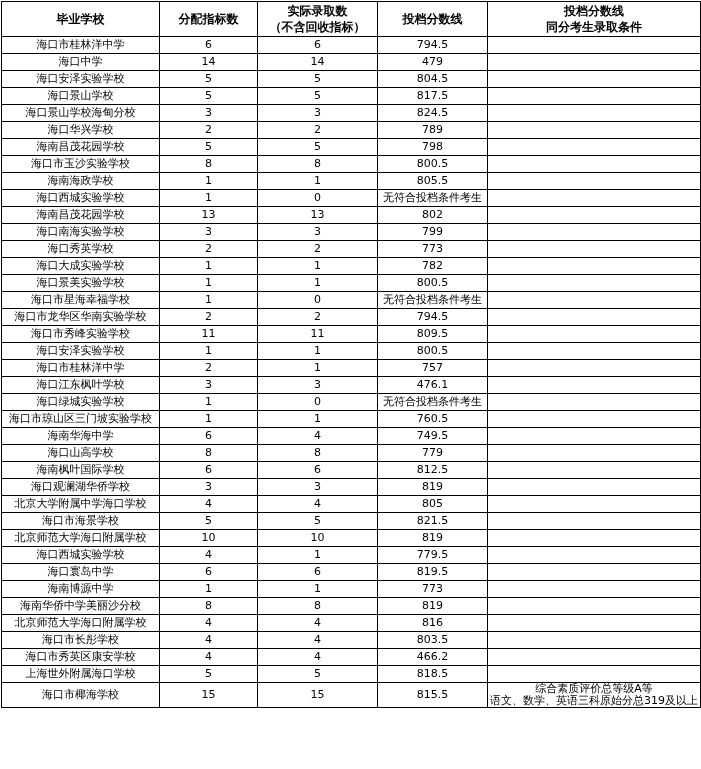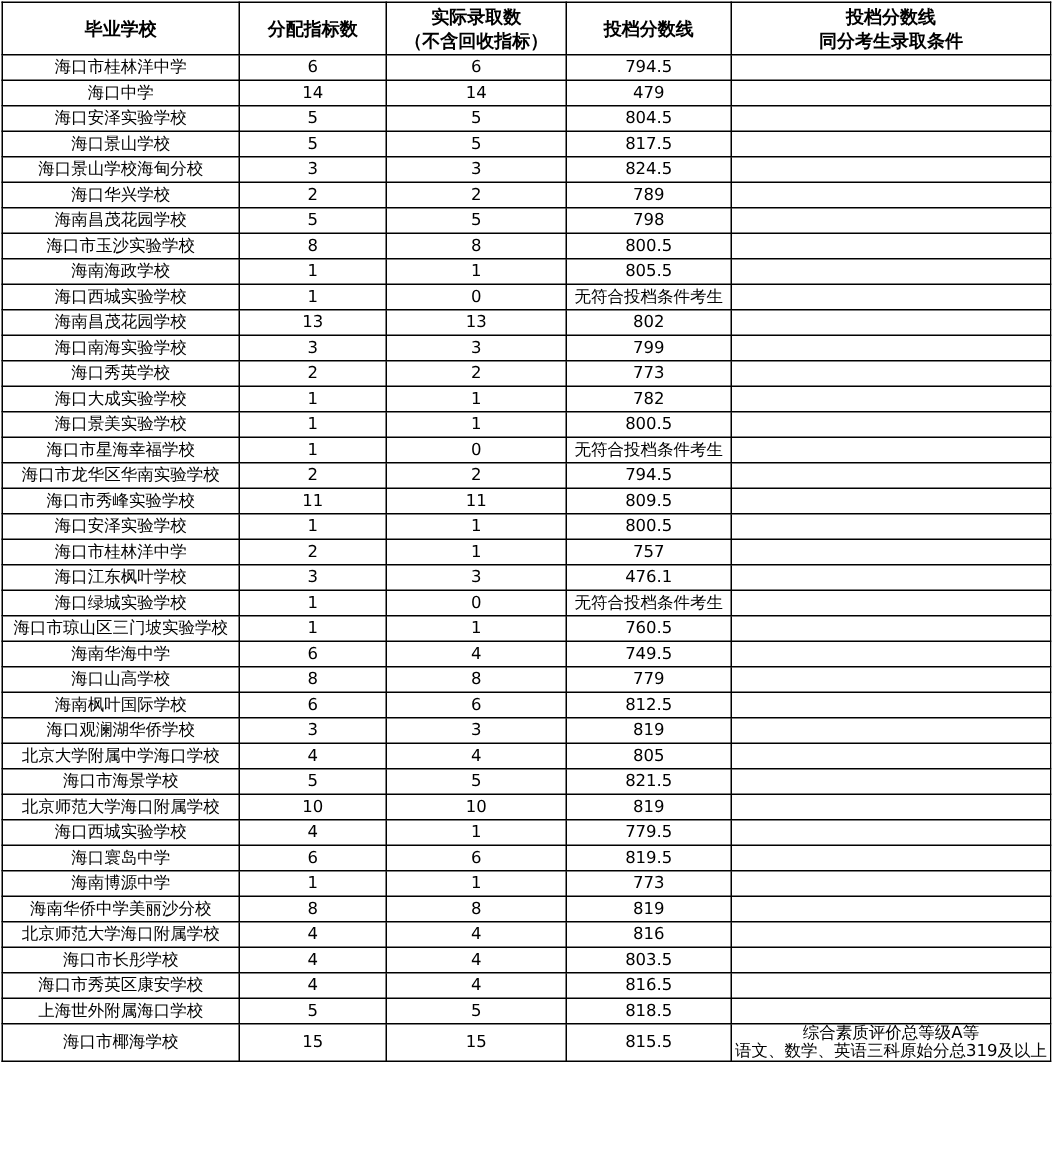--- a/index.html
+++ b/index.html
@@ -363,21 +363,21 @@
     <td class="quota-cell">4</td>
     <td class="admitted-cell">4</td>
     <td class="score-cell">803.5</td>
     <td class="condition-cell"></td>
   </tr>
 
   <tr>
     <td class="school-cell">海口市秀英区康安学校</td>
     <td class="quota-cell">4</td>
     <td class="admitted-cell">4</td>
-    <td class="score-cell">816.5</td>
+    <td class="score-cell">466.2</td>
     <td class="condition-cell"></td>
   </tr>
 
   <tr>
     <td class="school-cell">上海世外附属海口学校</td>
     <td class="quota-cell">5</td>
     <td class="admitted-cell">5</td>
     <td class="score-cell">818.5</td>
     <td class="condition-cell"></td>
   </tr>

